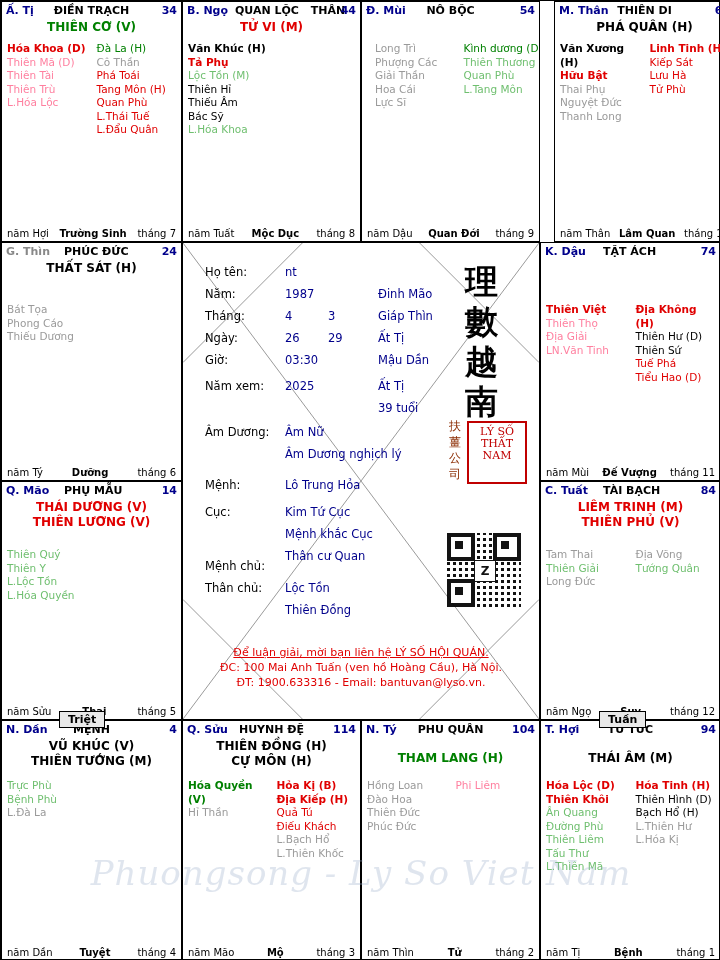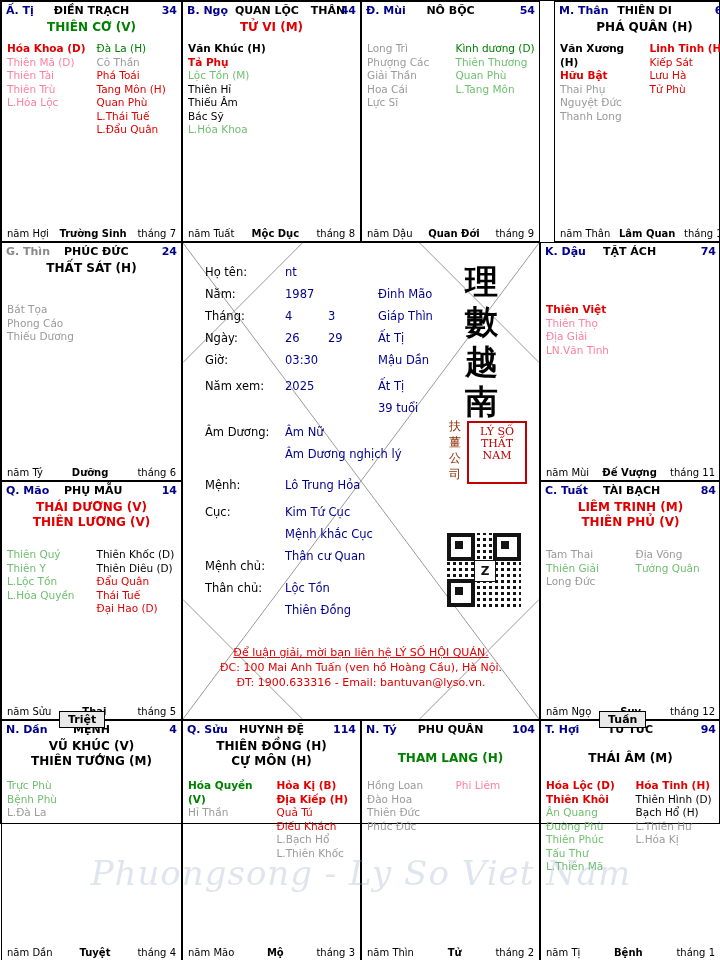--- a/index.html
+++ b/index.html
@@ -6,21 +6,21 @@
   body{
     width:720px;height:960px;
     font-family:"DejaVu Sans","Liberation Sans",sans-serif;
     font-size:11px;
     background:#fff;
     color:#000;
     overflow:hidden;
   }
   #chart{
     position:relative;
-    width:720px;height:824px;
+    width:720px;height:960px;
     box-sizing:border-box;
     border:1px solid #000;
   }
   .cell{
     position:absolute;
     box-sizing:border-box;
     border:1px solid #000;
     overflow:hidden;
     background:transparent;
   }
@@ -197,21 +197,21 @@
       <div class="b-left">năm Tuất</div>
       <div class="b-mid">Mộc Dục</div>
       <div class="b-right">tháng 8</div>
     </div>
   </div>
 
   <div class="cell" style="left:360px;top:0;width:179px;height:241px;">
     <div class="chi"><span class="c-main">Đ. Mùi</span></div>
     <div class="cung">NÔ BỘC</div>
     <div class="num">54</div>
-    <div class="cols" style="top:40px;">
+    <div class="cols" style="top:40px;padding-left:8px;">
       <div class="col">
         <div class="grey">Long Trì</div>
         <div class="grey">Phượng Các</div>
         <div class="grey">Giải Thần</div>
         <div class="grey">Hoa Cái</div>
         <div class="grey">Lực Sĩ</div>
       </div>
       <div class="col">
         <div class="green">Kình dương (D)</div>
         <div class="lgreen">Thiên Thương</div>
@@ -280,20 +280,27 @@
     <div class="chi"><span class="c-main">K. Dậu</span></div>
     <div class="cung" style="text-align:left;padding-left:62px;">TẬT ÁCH</div>
     <div class="num">74</div>
     <div class="cols" style="top:60px;">
       <div class="col">
         <div class="red b">Thiên Việt</div>
         <div class="pink">Thiên Thọ</div>
         <div class="pink">Địa Giải</div>
         <div class="pink">LN.Văn Tinh</div>
       </div>
+      <div class="col">
+        <div class="red b">Địa Không (H)</div>
+        <div class="black">Thiên Hư (D)</div>
+        <div class="black">Thiên Sứ</div>
+        <div class="red">Tuế Phá</div>
+        <div class="red">Tiểu Hao (D)</div>
+      </div>
     </div>
     <div class="bottom">
       <div class="b-left">năm Mùi</div>
       <div class="b-mid">Đế Vượng</div>
       <div class="b-right">tháng 11</div>
     </div>
   </div>
 
   <div class="cell" style="left:0;top:480px;width:181px;height:239px;">
     <div class="chi"><span class="c-main">Q. Mão</span></div>
@@ -302,27 +309,20 @@
     <div class="stars-main">
       <div class="red b">THÁI DƯƠNG (V)</div>
       <div class="red b">THIÊN LƯƠNG (V)</div>
     </div>
     <div class="cols" style="top:66px;">
       <div class="col">
         <div class="lgreen">Thiên Quý</div>
         <div class="lgreen">Thiên Y</div>
         <div class="lgreen">L.Lộc Tồn</div>
         <div class="lgreen">L.Hóa Quyền</div>
-      </div>
-      <div class="col">
-        <div class="black">Thiên Khốc (D)</div>
-        <div class="black">Thiên Diêu (D)</div>
-        <div class="red">Đẩu Quân</div>
-        <div class="red">Thái Tuế</div>
-        <div class="red">Đại Hao (D)</div>
       </div>
     </div>
     <div class="bottom">
       <div class="b-left">năm Sửu</div>
       <div class="b-mid">Thai</div>
       <div class="b-right">tháng 5</div>
     </div>
   </div>
 
   <div class="cell" style="left:539px;top:480px;width:181px;height:239px;">
@@ -433,21 +433,21 @@
     <div class="num">94</div>
     <div class="stars-main" style="top:30px;">
       <div class="black b">THÁI ÂM (M)</div>
     </div>
     <div class="cols" style="top:58px;">
       <div class="col">
         <div class="red b">Hóa Lộc (D)</div>
         <div class="red b">Thiên Khôi</div>
         <div class="lgreen">Ân Quang</div>
         <div class="lgreen">Đường Phù</div>
-        <div class="lgreen">Thiên Phúc</div>
+        <div class="lgreen">Thiên Liêm</div>
         <div class="lgreen">Tấu Thư</div>
         <div class="lgreen">L.Thiên Mã</div>
       </div>
       <div class="col">
         <div class="red b">Hóa Tinh (H)</div>
         <div class="black">Thiên Hình (D)</div>
         <div class="black">Bạch Hổ (H)</div>
         <div class="grey">L.Thiên Hư</div>
         <div class="grey">L.Hóa Kị</div>
       </div>

